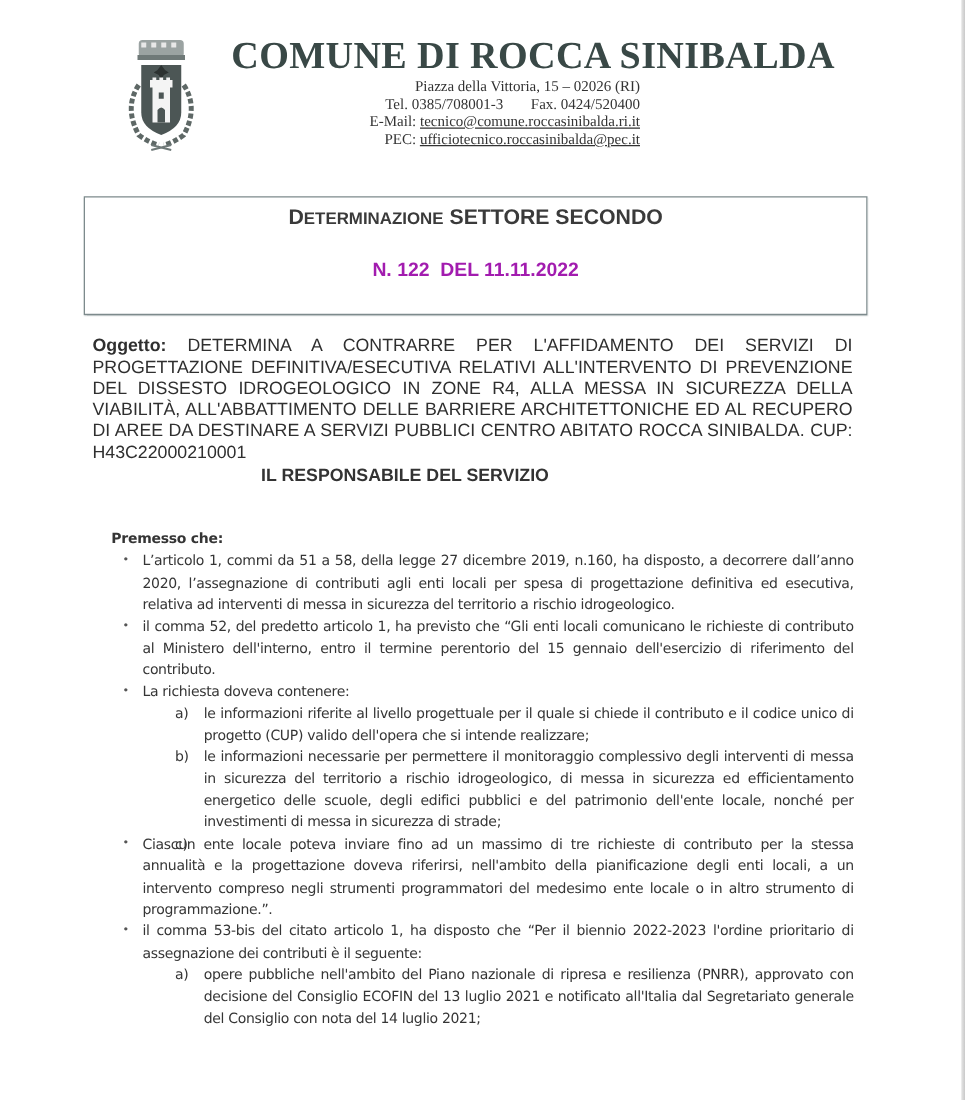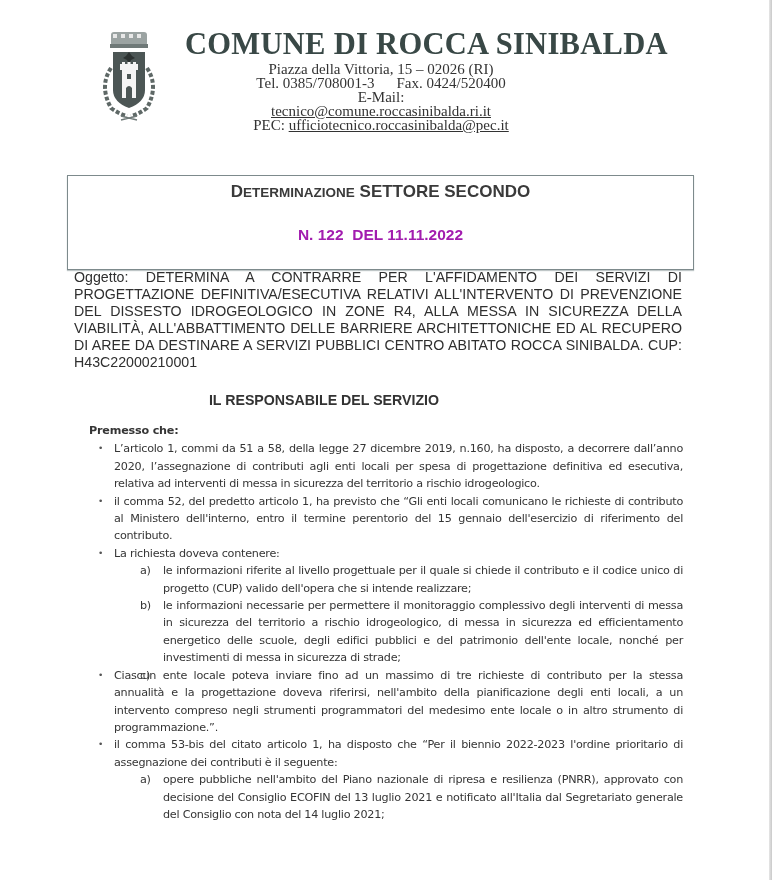--- a/index.html
+++ b/index.html
@@ -13,51 +13,51 @@
     background: linear-gradient(to right, #e6e6e6, #c9c9c9);
   }
   
   .crest { position: absolute; left: 97px; top: 30px; width: 64px; height: 92px; }
   .title {
     position: absolute; left: 173px; top: 27px; width: 480px;
     font-family: "Liberation Serif", serif; font-weight: bold;
     font-size: 30.5px; color: #394846; letter-spacing: 0.3px; white-space: nowrap; margin-left: 12px;
   }
   .contacts {
-    position: absolute; left: 250px; top: 62px; width: 262px; text-align: center;
-    font-family: "Liberation Serif", serif; font-size: 15px; line-height: 14px; color: #333;
+    position: absolute; left: 250px; top: 62px; width: 262px; text-align: right;
+    font-family: "Liberation Serif", serif; font-size: 12px; line-height: 14px; color: #333;
   }
   .contacts .u { text-decoration: underline; }
   .contacts .gap { display: inline-block; width: 22px; }
 
   
   .det-box {
     position: absolute; left: 67px; top: 157px; width: 625px; height: 93px;
-    border: 1.4px solid #7d8a8c; box-shadow: 0 1px 1px #bfc6c7; margin-top: 18px;
+    border: 1.4px solid #7d8a8c; box-shadow: 0 1px 1px #bfc6c7;
   }
   .det-title {
     position: absolute; left: 0; right: 0; top: 6px; text-align: center;
     font-weight: bold; font-size: 17px; color: #3a3a3a;
   }
   .det-title .sc { font-size: 13.5px; }
   .det-num {
     position: absolute; left: 0; right: 0; top: 50px; text-align: center;
     font-weight: bold; font-size: 15.5px; color: #a21caf;
   }
 
   
   .oggetto {
     position: absolute; left: 74px; top: 269px; width: 608px;
     font-size: 14.2px; line-height: 17px; color: #2f2f2f;
     text-align: justify; text-align-last: left; word-spacing: 0px;
   }
-  .oggetto b { font-weight: normal; }
+  .oggetto b { font-weight: bold; }
 
   .resp {
-    position: absolute; left: 0; width: 660px; top: 392px; text-align: center;
+    position: absolute; left: 0; width: 660px; top: 373px; text-align: center;
     font-weight: bold; font-size: 14.2px; color: #333; padding-right: 12px; box-sizing: border-box;
   }
 
   
   .body {
     position: absolute; left: 73px; top: 422px; width: 610px;
     font-family: "DejaVu Sans", sans-serif; font-size: 11.2px; line-height: 17.4px; color: #353535;
   }
   .premesso { font-weight: bold; margin: 0 0 1px 16px; letter-spacing: -0.2px; }
   ul.bul { list-style: none; margin: 0; padding: 0; }

